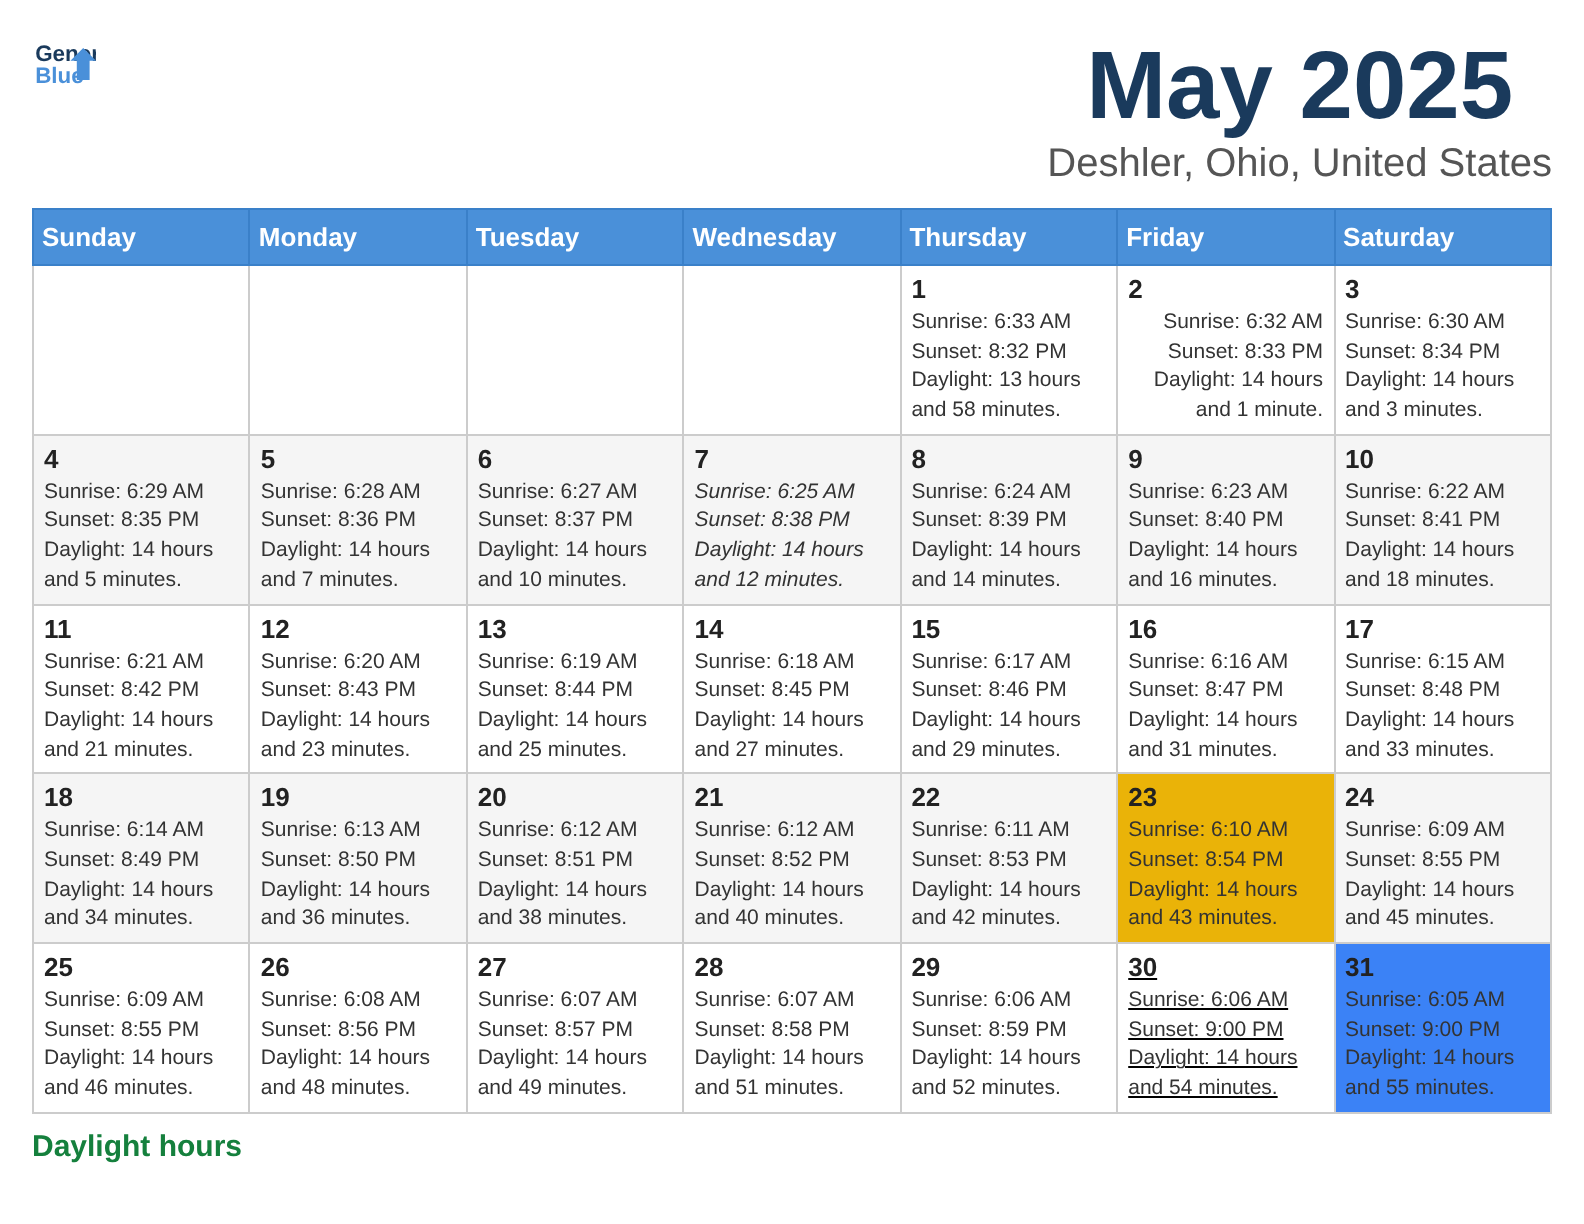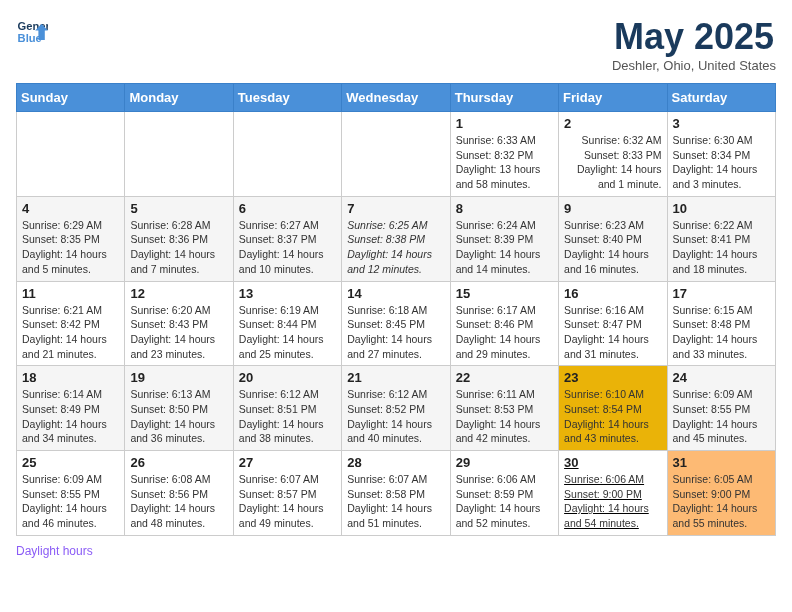--- a/index.html
+++ b/index.html
@@ -22,27 +22,27 @@
       gap: 4px;
     }
     .logo-icon {
       width: 32px;
       height: 32px;
     }
     .title-block {
       text-align: right;
     }
     .month-title {
-      font-size: 36px;
+      font-size: 48px;
       font-weight: bold;
       color: #1a3a5c;
       text-align: center;
     }
     .location-title {
-      font-size: 13px;
+      font-size: 20px;
       color: #555;
     }
     .calendar {
       width: 100%;
       border-collapse: collapse;
       border: 1px solid #ccc;
     }
     .calendar th {
       background: #4a90d9;
       color: #fff;
@@ -75,22 +75,23 @@
     .day-info {
       font-size: 10.5px;
       color: #333;
       line-height: 1.4;
     }
     .empty-cell {
       background: #fff !important;
     }
     .footer {
       margin-top: 8px;
-      font-size: 12px;
-      color: #8b5cf6;
+      font-size: 15px;
+      color: #15803d;
+      font-weight: bold;
     }
   </style>
 </head>
 <body>
 
 <div class="header">
   <div class="logo">
     <svg class="logo-icon" viewBox="0 0 40 40">
       <text x="2" y="18" font-size="14" font-weight="bold" fill="#1a3a5c">General</text>
       <text x="2" y="32" font-size="14" font-weight="bold" fill="#4a90d9">Blue</text>
@@ -332,21 +333,21 @@
 Daylight: 14 hours
 and 52 minutes.</div>
         </td>
         <td style="background: rgb(255, 255, 255); text-decoration: underline;">
           <div class="day-number">30</div>
           <div class="day-info" style="white-space: pre-line;">Sunrise: 6:06 AM
 Sunset: 9:00 PM
 Daylight: 14 hours
 and 54 minutes.</div>
         </td>
-        <td style="background: #fdba74;">
+        <td style="background: #3b82f6;">
           <div class="day-number">31</div>
           <div class="day-info" style="white-space: pre-line;">Sunrise: 6:05 AM
 Sunset: 9:00 PM
 Daylight: 14 hours
 and 55 minutes.</div>
         </td>
       </tr>
     </tbody>
 </table>
 

